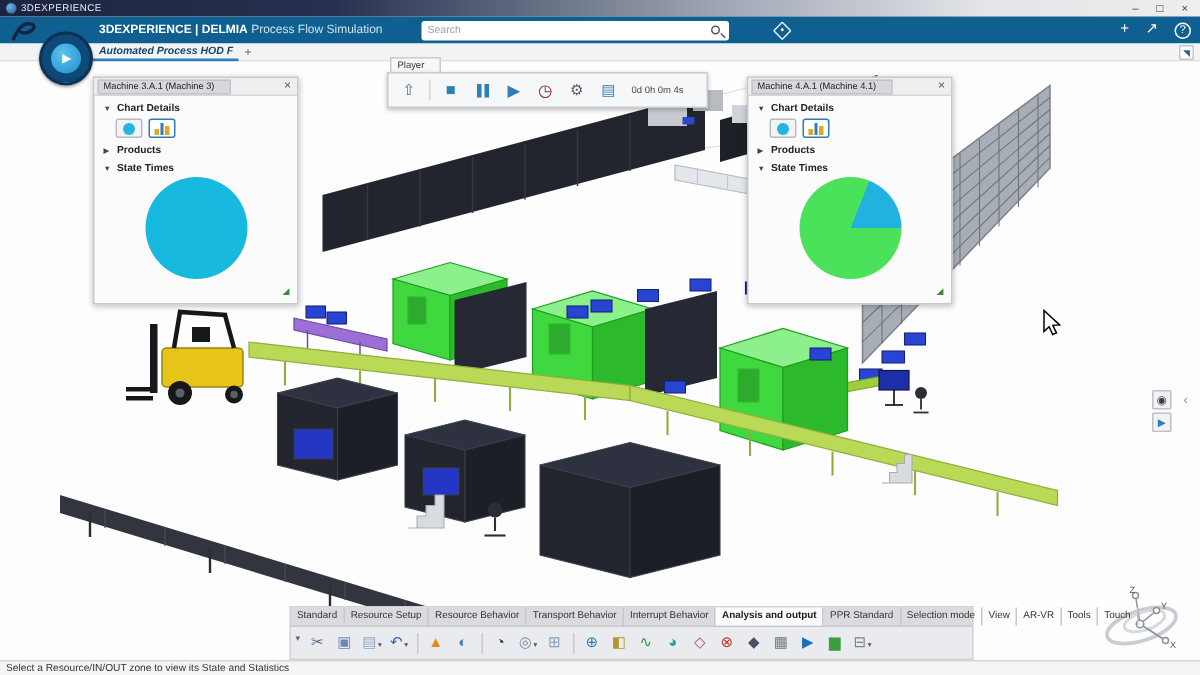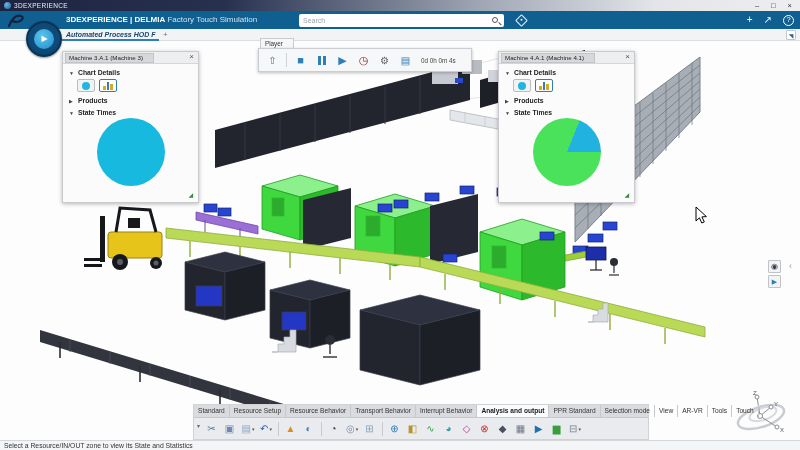--- a/index.html
+++ b/index.html
@@ -20,21 +20,21 @@
   #appbar { position:absolute; left:0; top:11px; width:800px; height:18px; background:#0f5f91; display:flex; align-items:center; }
   #dslogo { position:absolute; left:7px; top:1px; }
   #badge { position:absolute; left:26px; top:10px; width:36px; height:36px; border-radius:50%;
     background:radial-gradient(circle at 50% 42%,#0e4a77 60%,#0a3a61 100%); border:2px solid #0b3털; border:2px solid #0b3254; z-index:60;
     display:flex; align-items:center; justify-content:center; box-shadow:0 1px 2px rgba(0,0,0,.4); }
   #badge .badge-in { width:20px; height:20px; border-radius:50%; background:radial-gradient(circle at 40% 35%,#5cc3ee,#1f8ecb); display:flex; align-items:center; justify-content:center; }
   #badge .badge-play { color:#fff; font-size:8px; line-height:8px; padding-left:1px; }
   .brand { position:absolute; left:66px; top:4px; font-size:8px; color:#fff; white-space:nowrap; }
   .brand b { font-weight:bold; }
   .brand .app { color:#cfe2f0; font-weight:normal; }
-  #searchbox { position:absolute; left:299px; top:2.5px; width:205px; height:13px; background:#fff; border-radius:2px; display:flex; align-items:center; }
+  #searchbox { position:absolute; left:281px; top:2.5px; width:205px; height:13px; background:#fff; border-radius:2px; display:flex; align-items:center; }
   #searchbox input { flex:1; border:none; outline:none; font-size:7px; color:#333; padding:0 4px; background:transparent; font-family:"Liberation Sans",sans-serif; }
   #searchbox input::placeholder { color:#9aa2ab; }
   .mag { width:6px; height:6px; border:1.2px solid #555; border-radius:50%; position:relative; margin-right:6px; flex:none; }
   .mag::after { content:""; position:absolute; left:4.5px; top:4.5px; width:3.5px; height:1.2px; background:#555; transform:rotate(45deg); }
   .tagicon { position:absolute; left:517px; top:5px; width:9px; height:9px; border:1.3px solid #e8eef4; transform:rotate(45deg); border-radius:1px; }
   .tagicon::after { content:""; position:absolute; left:1.5px; top:1.5px; width:2px; height:2px; border-radius:50%; background:#e8eef4; }
   .ab-actions { position:absolute; right:6px; top:0; height:18px; display:flex; align-items:center; gap:11px; }
   .ab-actions .abtn { color:#fff; font-size:10px; line-height:12px; cursor:default; }
   .ab-actions .help { width:11px; height:11px; border:1px solid #fff; border-radius:50%; font-size:7.5px; display:flex; align-items:center; justify-content:center; }
 
@@ -128,21 +128,21 @@
     </svg>
     <div id="badge">
       <div class="badge-in">
         <span class="badge-play">▶</span>
       </div>
     </div>
     <div class="brand">
       <b>3DEXPERIENCE</b>
       <b>|</b>
       <b>DELMIA</b>
-      <span class="app">Factory Touch Simulation</span>
+      <span class="app">Process Flow Simulation</span>
     </div>
     <div id="searchbox">
       <input placeholder="Search" style="">
       <span class="mag"></span>
     </div>
     <span class="tagicon"></span>
     <div class="ab-actions">
       <span class="abtn">+</span>
       <span class="abtn">↗</span>
       <span class="abtn help">?</span>

